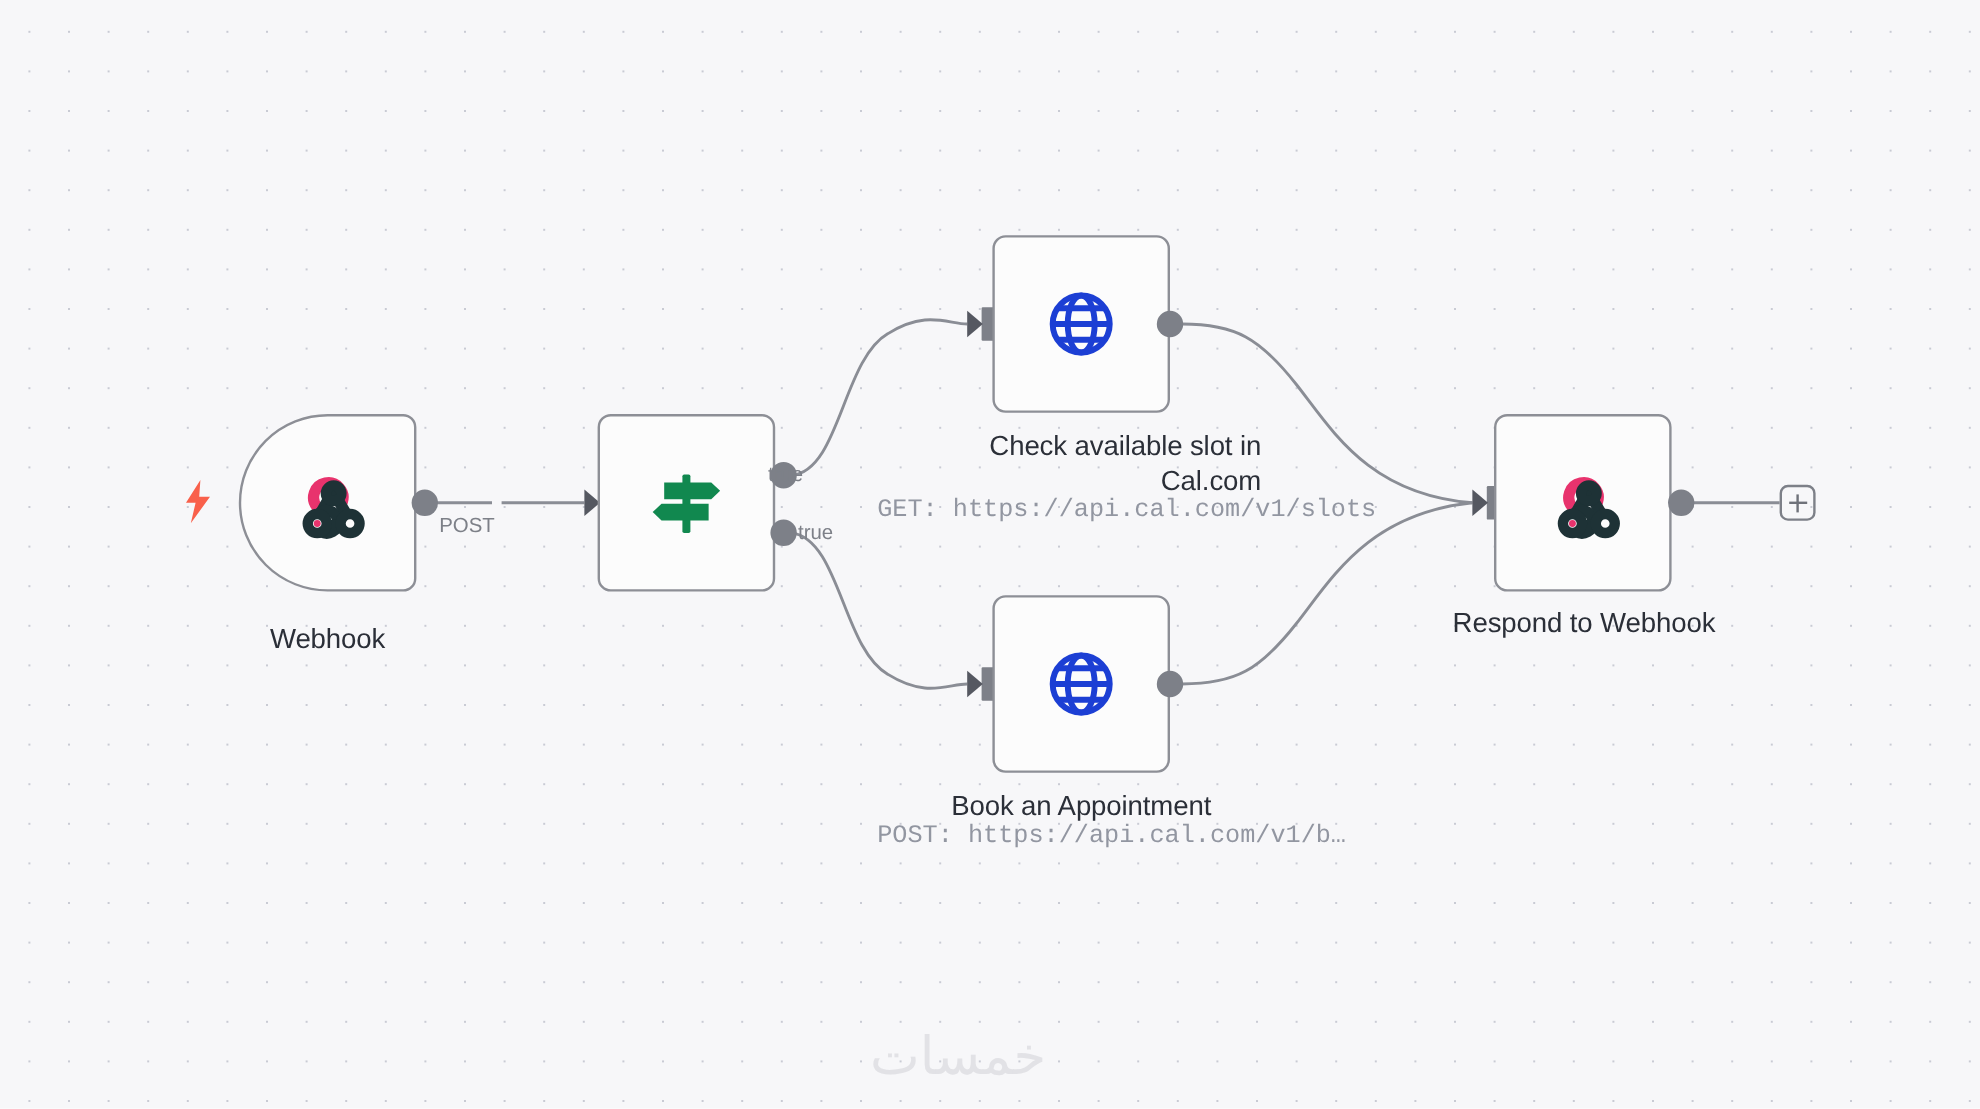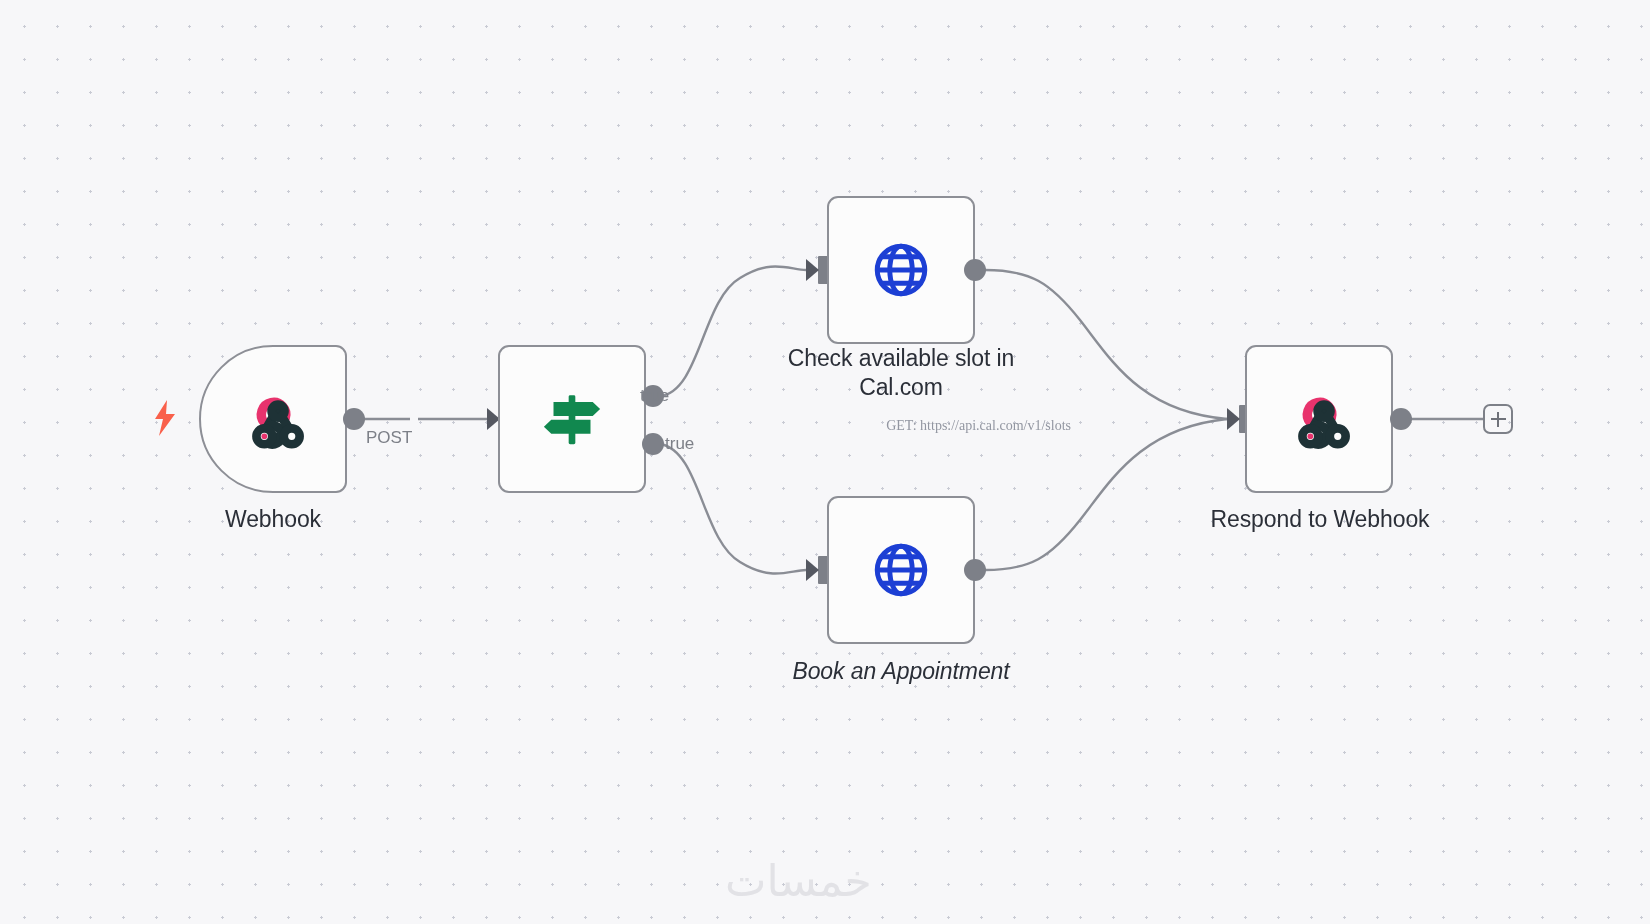--- a/index.html
+++ b/index.html
@@ -47,23 +47,23 @@
     font-size: 23px;
     line-height: 29px;
     font-family: "Liberation Sans", sans-serif;
     white-space: pre-line;
     letter-spacing: -0.1px;
   }
   .node-sub {
     position: absolute;
     text-align: right;
     color: #9296a1;
-    font-size: 14px;
+    font-size: 21px;
     line-height: 22px;
-    font-family: Liberation Serif, serif;
+    font-family: Liberation Mono, monospace;
     white-space: nowrap;
   }
 
   
   .port-out {
     position: absolute;
     width: 22px; height: 22px;
     border-radius: 50%;
     background: #7d8088;
   }
@@ -168,21 +168,21 @@
           <circle cx="38" cy="74" r="11" stroke="#1e3236" stroke-width="12" fill="#fcfcfc"></circle>
           <circle cx="76" cy="74" r="11" stroke="#1e3236" stroke-width="12" fill="#fcfcfc"></circle>
           <circle cx="57" cy="39" r="9" stroke="#1e3236" stroke-width="12" fill="#1e3236"></circle>
           <circle cx="38" cy="74" r="4" fill="#e8336d"></circle>
         </g>
       </svg>
     </span>
   </div>
   <div class="port-out" style="left:343px; top:408px;"></div>
   <div class="edge-label" style="left:366px; top:428px;">POST</div>
-  <div class="node-label" style="left:169px; top:505px; width:208px;">Webhook</div>
+  <div class="node-label" style="left:169px; top:518px; width:208px;">Webhook</div>
 
   <div class="port-in" style="left:487px; top:419px;">
     <span class="bar"></span>
       <span class="tri"></span>
   </div>
   <div class="node standard" style="left:498px; top:345px;">
     <span>
       <svg width="74" height="74" viewBox="0 0 100 100">
         <g fill="#11884f">
 
@@ -211,21 +211,21 @@
           <circle cx="50" cy="50" r="36"></circle>
           <ellipse cx="50" cy="50" rx="17" ry="36"></ellipse>
           <line x1="14" y1="50" x2="86" y2="50"></line>
           <path d="M21 30 H79"></path>
           <path d="M21 70 H79"></path>
         </g>
       </svg>
     </span>
   </div>
   <div class="port-out" style="left:964px; top:259px;"></div>
-  <div class="node-label" style="left:751px; top:344px; width:300px;">Check available slot in
+  <div class="node-label" style="left:751px; top:357px; width:300px;text-align:right;">Check available slot in
 Cal.com</div>
   <div class="node-sub" style="left:731px; top:415px; width:340px;">GET: https://api.cal.com/v1/slots</div>
 
   <div class="port-in" style="left:806px; top:570px;">
     <span class="bar"></span>
       <span class="tri"></span>
   </div>
   <div class="node standard" style="left:827px; top:496px;">
     <span>
       <svg width="66" height="66" viewBox="0 0 100 100">
@@ -233,21 +233,22 @@
           <circle cx="50" cy="50" r="36"></circle>
           <ellipse cx="50" cy="50" rx="17" ry="36"></ellipse>
           <line x1="14" y1="50" x2="86" y2="50"></line>
           <path d="M21 30 H79"></path>
           <path d="M21 70 H79"></path>
         </g>
       </svg>
     </span>
   </div>
   <div class="port-out" style="left:964px; top:559px;"></div>
-  <div class="node-label" style="left:751px; top:657px; width:300px;font-style:italic;">Book an Appointment</div>
+  <div class="node-label" style="left:751px; top:657px; width:300px;">Book an Appointment</div>
+  <div class="node-sub" style="left:731px; top:687px; width:340px;">POST: https://api.cal.com/v1/b…</div>
 
   <div class="port-in" style="left:1227px; top:419px;">
     <span class="bar"></span>
       <span class="tri"></span>
   </div>
   <div class="node standard" style="left:1245px; top:345px;">
     <span>
       <svg width="72" height="72" viewBox="0 0 100 100">
         <g fill="none" stroke-linecap="round">
           <path d="M38 55 A17 17 0 1 1 67 49" stroke="#e8336d" stroke-width="13"></path>

